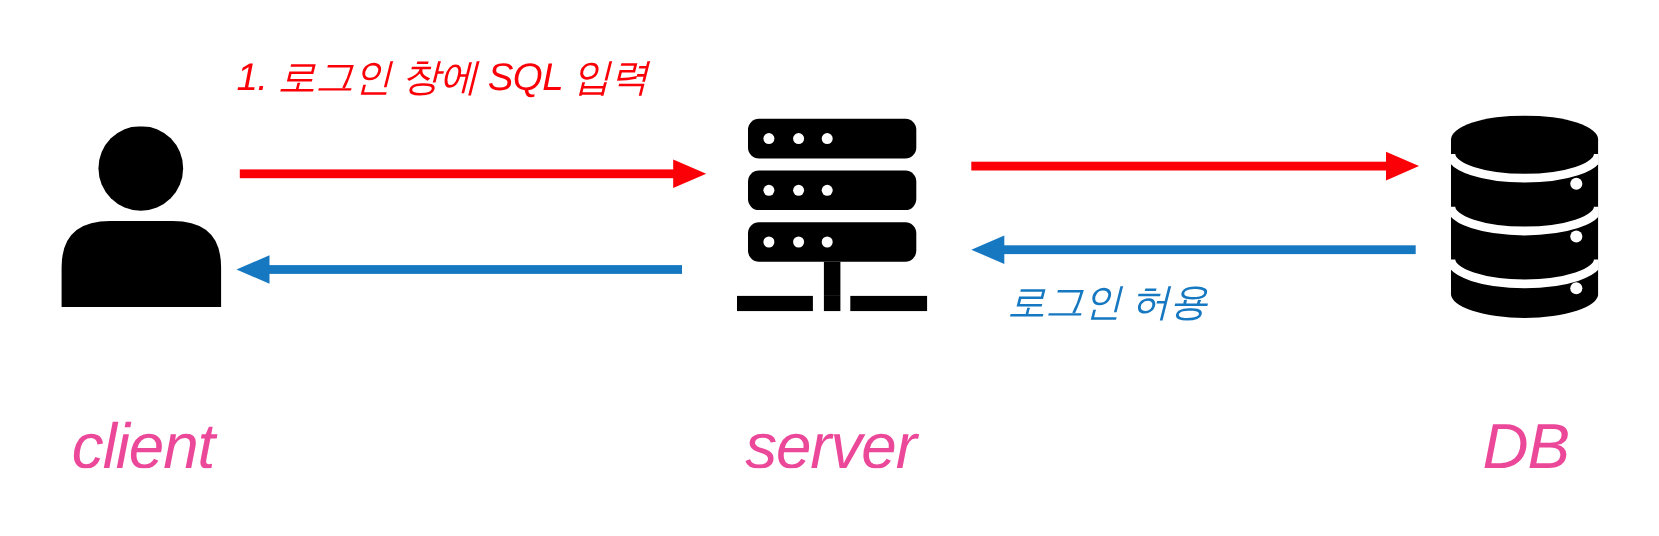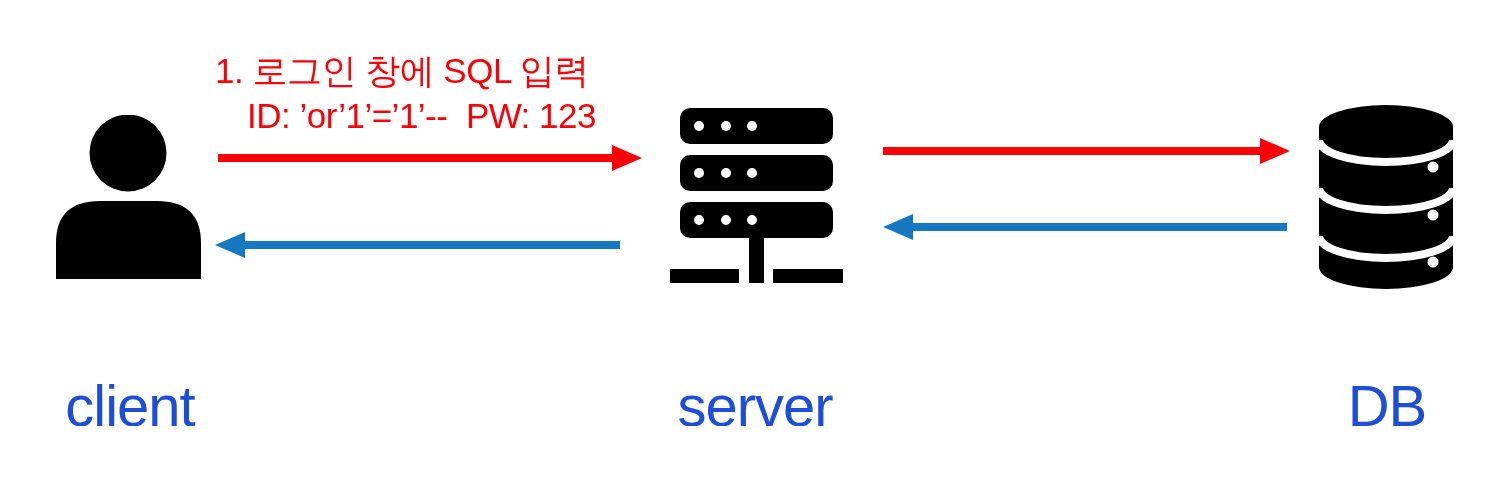--- a/index.html
+++ b/index.html
@@ -3,20 +3,21 @@
 <meta charset="utf-8">
 <style>
   html, body { margin: 0; padding: 0; background: #ffffff; }
   .canvas {
     position: relative;
     width: 1508px;
     height: 426px;
     background: var(--color-background, #ffffff);
     font-family: "Liberation Sans", "DejaVu Sans", sans-serif;
     overflow: hidden;
+    font-style: italic;
   }
   .abs { position: absolute; }
 
   
   .node-icon svg { display: block; }
 
   
   .arrow { position: absolute; height: 26px; }
   .arrow .shaft {
     position: absolute; top: 50%; transform: translateY(-50%);
@@ -42,21 +43,21 @@
   .msg-line { white-space: pre; }
   .msg-line.indent { padding-left: 32px; }
 
   
   .node-label {
     position: absolute;
     top: 376px;
     transform: translateX(-50%);
     font-size: 58px;
     line-height: 60px;
-    color: #1d4ed8;
+    color: #ec4899;
     letter-spacing: -1px;
     white-space: pre;
   }
 </style>
 </head>
 <body>
 
 <div class="canvas">
 
   <div class="abs node-icon" style="left:50px; top:115px;">
@@ -116,27 +117,27 @@
     <div class="head"></div>
   </div>
 
   <div class="arrow c-blue dir-left" style="left:215px; top:232px; width:405px;">
     <div class="shaft"></div>
     <div class="head"></div>
   </div>
 
   <div class="msg c-red" style="left:215px; top:48px;">
     <div class="msg-line">1. 로그인 창에 SQL 입력</div>
-    <div class="msg-line indent">ID: ’or’1’=’1’--  PW: 123</div>
   </div>
 
   <div class="msg c-red" style="left:884px; top:44px;">
   </div>
 
   <div class="msg c-blue" style="left:884px; top:252px;">
+    <div class="msg-line indent">로그인 허용</div>
   </div>
 
 
   <div class="node-label" style="left:130px;">client</div>
   <div class="node-label" style="left:1387px;">DB</div>
   <div class="node-label" style="left:755px;">server</div>
 
 </div>
 
 </body></html>

